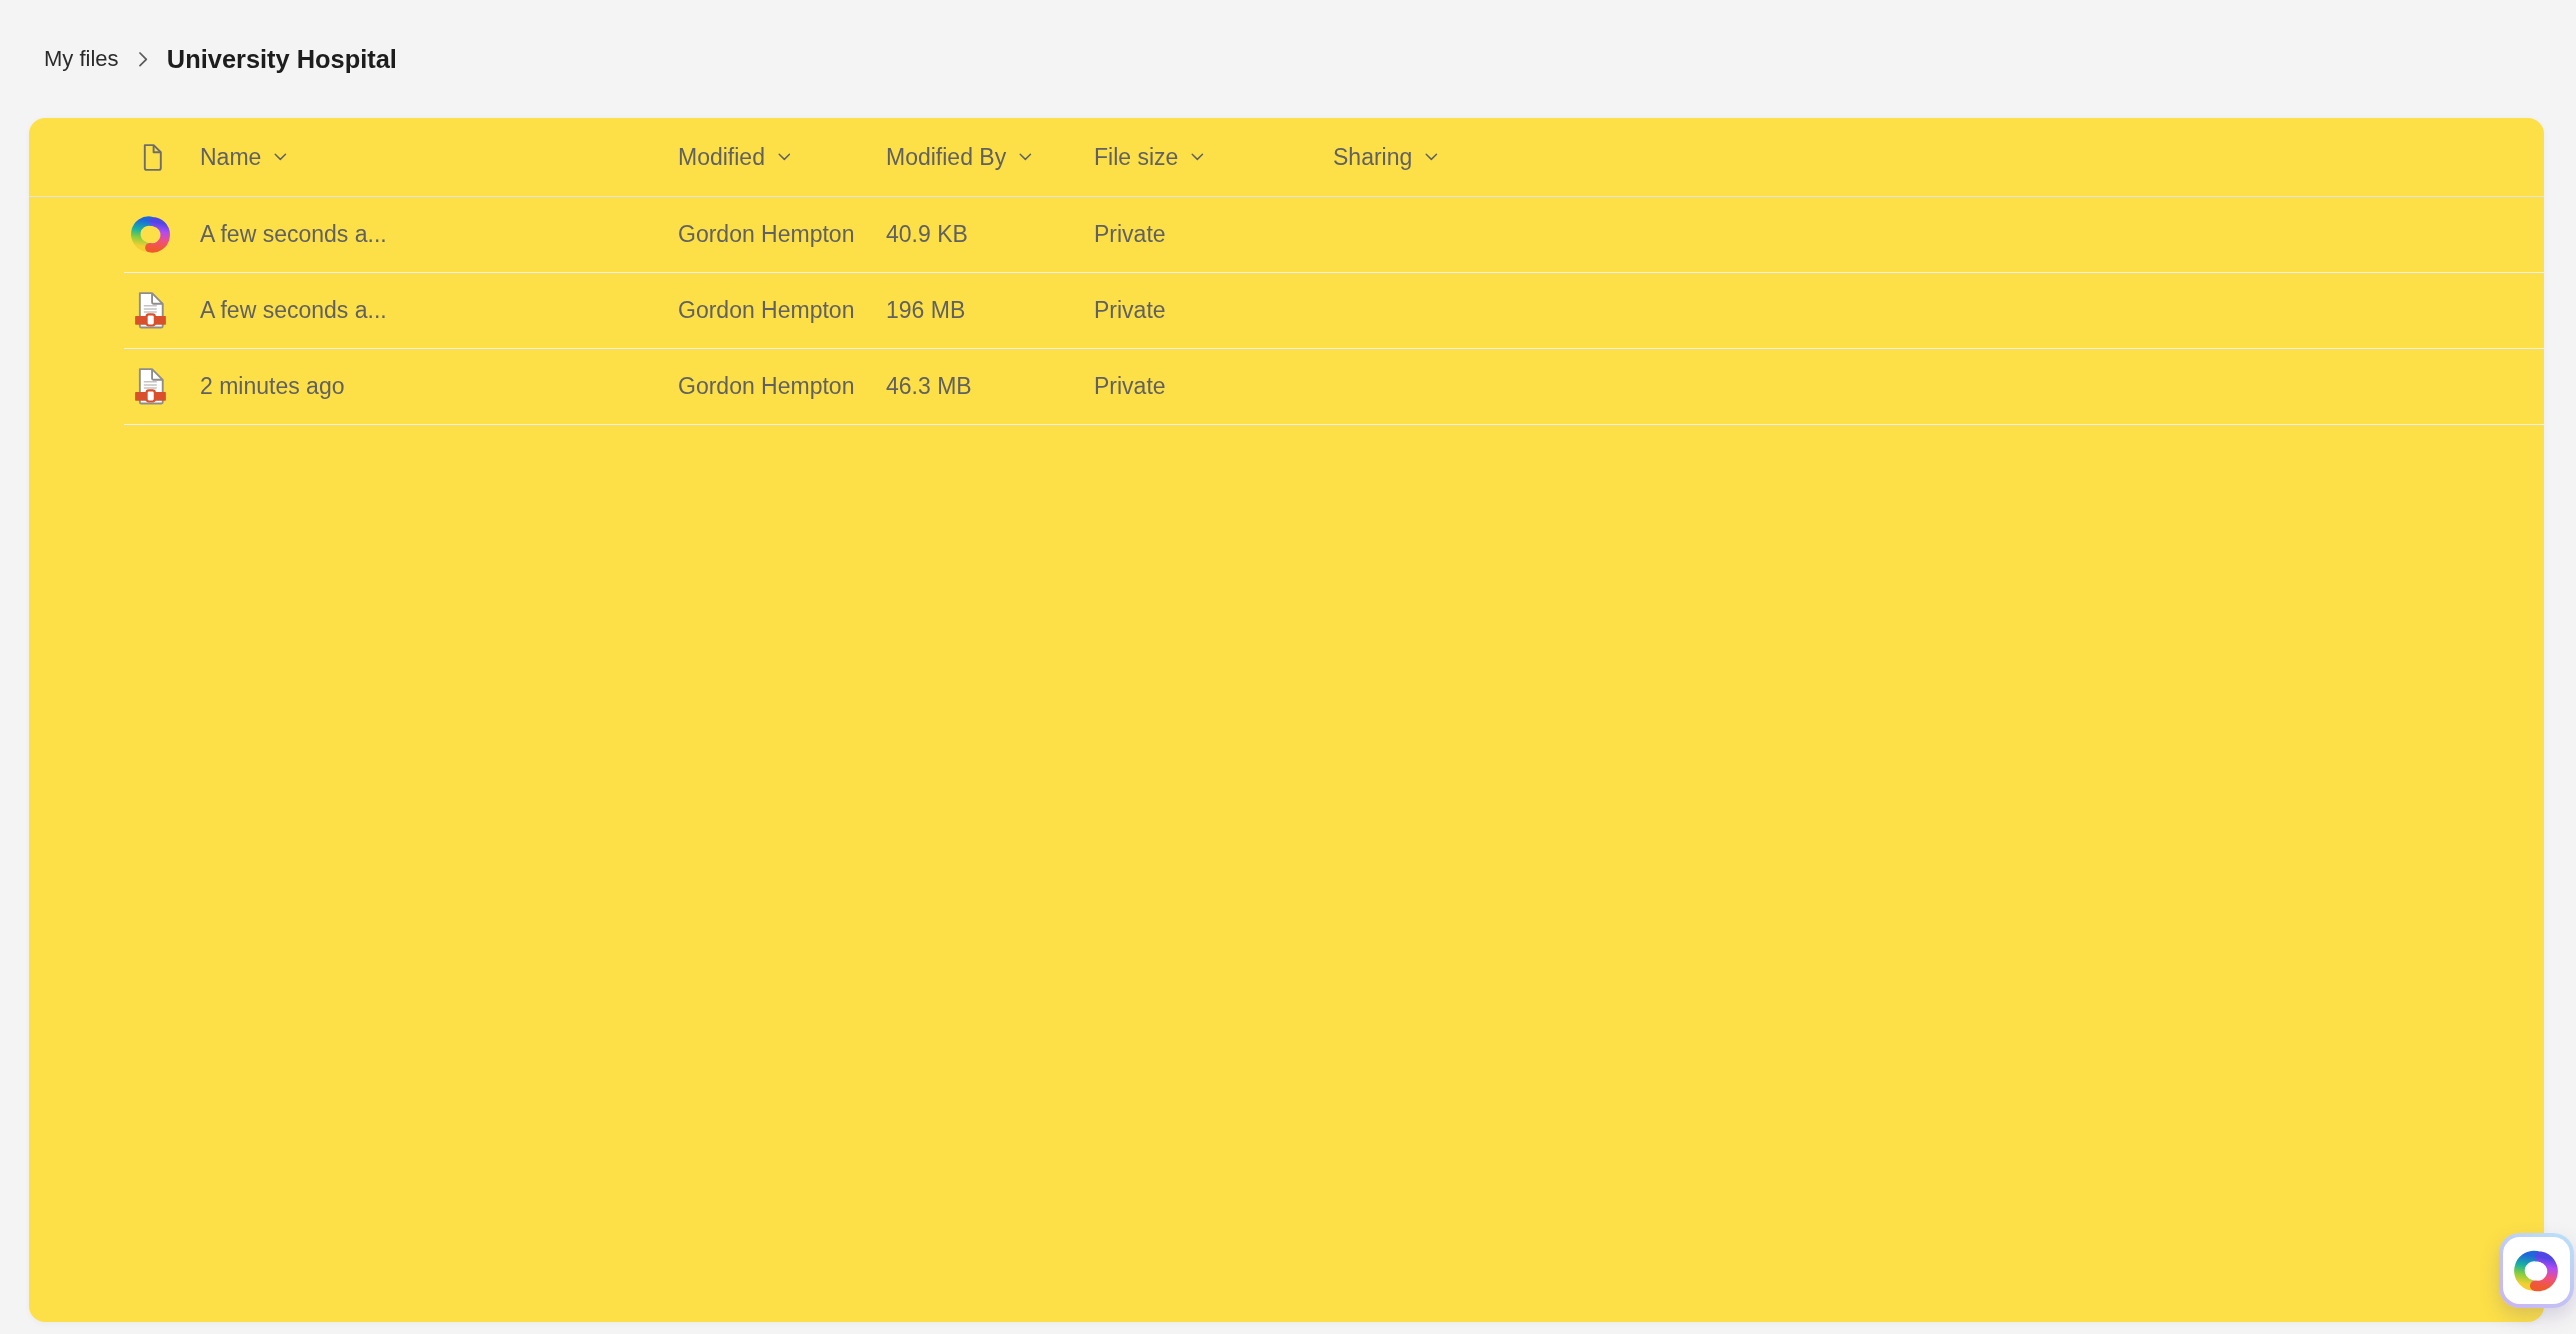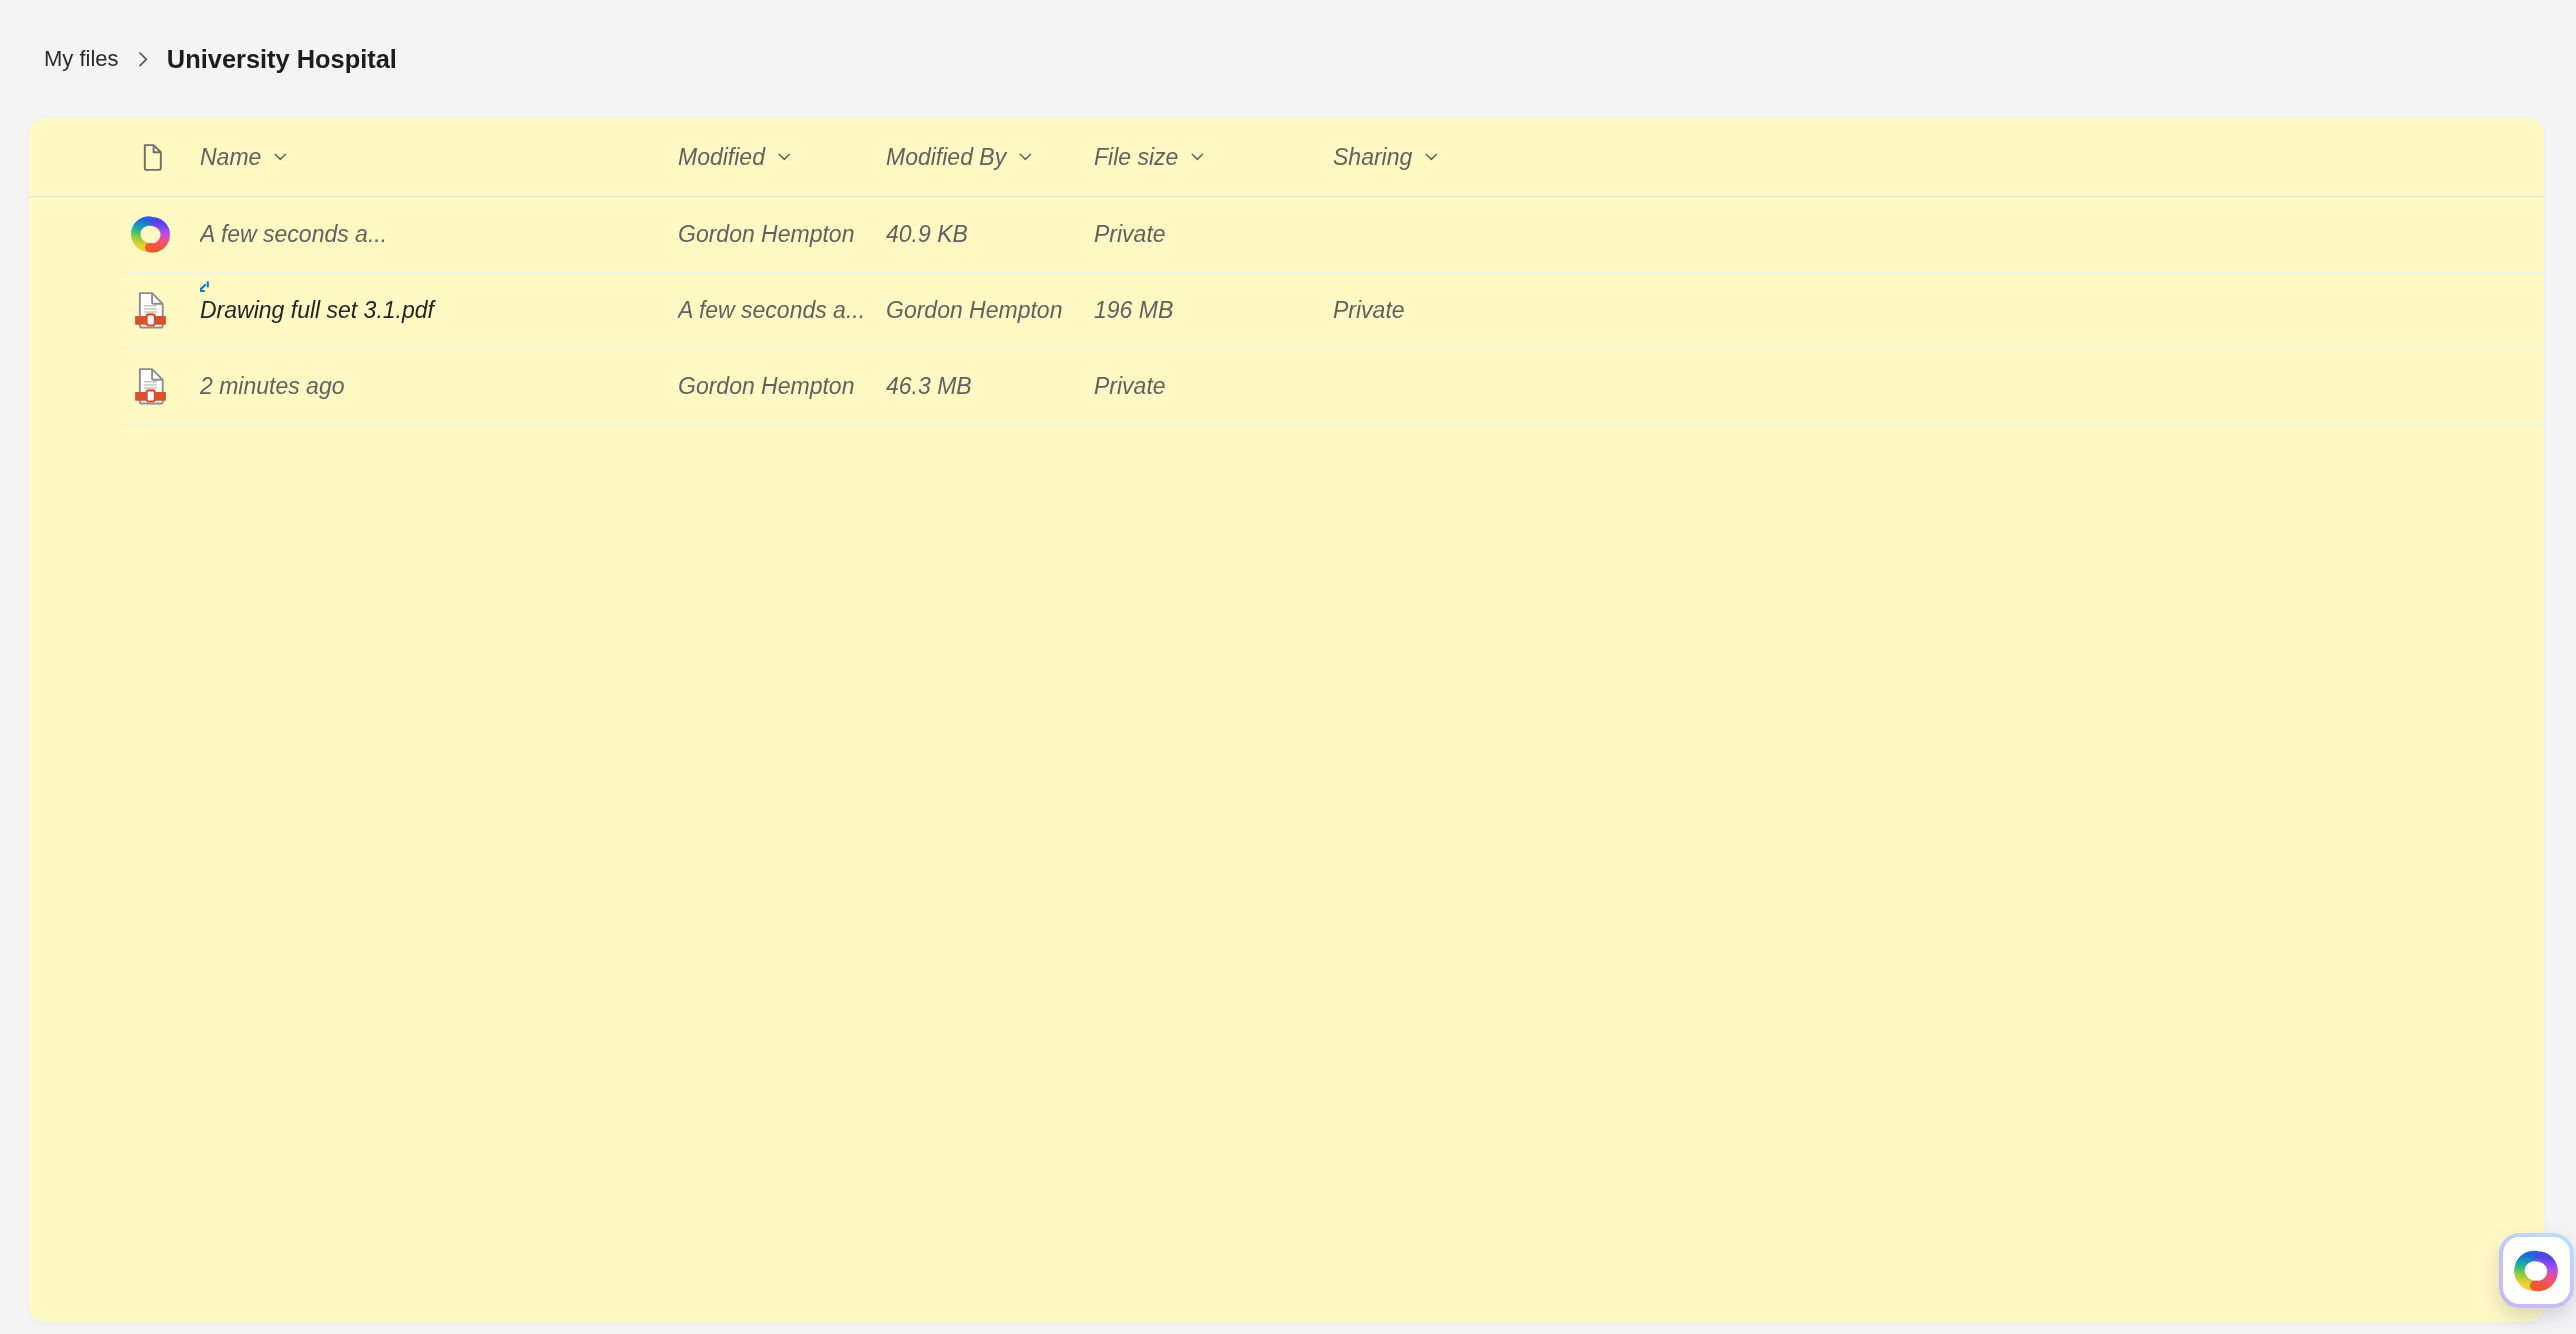--- a/index.html
+++ b/index.html
@@ -21,25 +21,24 @@
   .crumb-parent {
     font-size: 22px; color: #2b2b2b; text-decoration: none; cursor: pointer;
   }
   .crumb-chevron { margin: 0 19px; display: block; }
   .crumb-current { font-size: 25.4px; font-weight: 700; color: #1d1d1d; }
 
   
   .card {
     position: absolute;
     left: 29px; top: 118px; right: 32px; bottom: 12px;
-    background: #fef9c3;
+    background: #fde047;
     border-radius: 16px;
     box-shadow: 0 1.6px 6.4px rgba(0,0,0,0.04);
     overflow: hidden;
-    font-style: italic;
   }
 
   .grid {
     display: grid;
     grid-template-columns: 76px 478px 208px 208px 239px 207px auto;
     align-items: center;
   }
   .thead {
     height: 79px;
     padding-left: 95px;
@@ -196,26 +195,20 @@
       <div class="cell">Private</div>
       <div class="cell"></div>
     </div>
 
     <div class="grid trow">
       <div class="icon-cell">
         <svg width="41" height="41" viewBox="0 0 52 52">
             <use href="#pdf-file-shape"></use>
           </svg>
       </div>
-      <div class="cell name-cell">
-        <svg class="new-badge" width="24" height="22" viewBox="0 0 24 24">
-            <use href="#new-badge-shape"></use>
-          </svg>
-        <span class="name-link">Drawing full set 3.1.pdf</span>
-      </div>
       <div class="cell">A few seconds a...</div>
       <div class="cell">Gordon Hempton</div>
       <div class="cell">196 MB</div>
       <div class="cell">Private</div>
       <div class="cell"></div>
     </div>
 
     <div class="grid trow">
       <div class="icon-cell">
         <svg width="41" height="41" viewBox="0 0 52 52">

